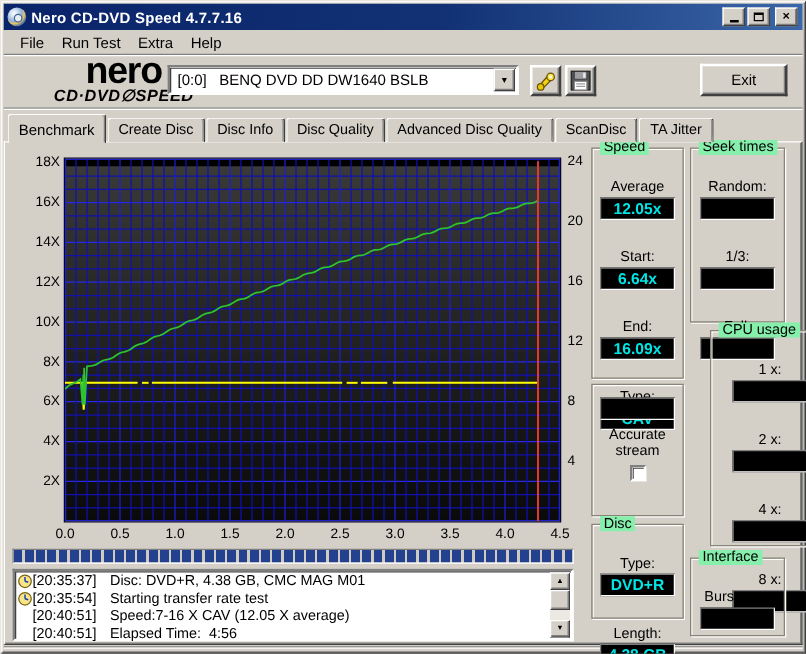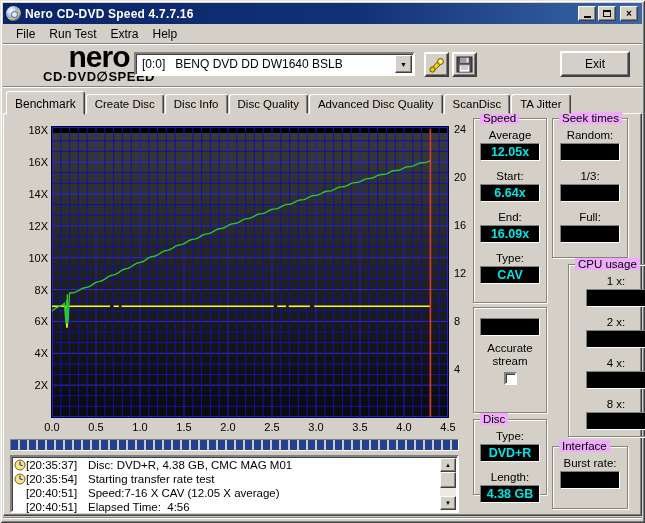--- a/index.html
+++ b/index.html
@@ -32,21 +32,21 @@
   .winbtn.close-b { margin-left:2px; }
   
   .menubar { position:absolute; left:3px; top:24px; width:639px; height:19px;
     display:flex; align-items:center; padding-left:6px; background:#d4d0c8; }
   .menu-item { padding:2px 7px; font-size:12px; }
   .groove { position:absolute; left:3px; width:639px; height:2px;
     border-top:1px solid #808080; border-bottom:1px solid #fff; }
   
   .logo { position:absolute; left:14px; top:45px; width:170px; text-align:center; color:#000; }
   .logo-top { font-size:30px; font-weight:bold; letter-spacing:-1px; line-height:24px; }
-  .logo-bottom { font-size:13px; font-weight:bold; letter-spacing:.5px; }
+  .logo-bottom { font-size:13px; font-weight:bold; font-style:italic; letter-spacing:.5px; }
   .combo { position:absolute; left:134px; top:52px; width:281px; height:24px; background:#fff;
     border:2px solid; border-color:#808080 #fff #fff #808080; box-shadow: inset 1px 1px 0 #404040; }
   .combo-text { position:absolute; left:6px; top:3px; font-size:12px; white-space:pre; }
   .combo-arrow { position:absolute; right:1px; top:1px; bottom:1px; width:17px; background:#d4d0c8;
     border:1px solid; border-color:#fff #404040 #404040 #fff; box-shadow: inset -1px -1px 0 #808080;
     display:flex; align-items:center; justify-content:center; font-size:7px; }
   .toolbtn { position:absolute; width:25px; height:25px; background:#d4d0c8;
     border:2px solid; border-color:#fff #404040 #404040 #fff; box-shadow: inset -1px -1px 0 #808080;
     display:flex; align-items:center; justify-content:center; }
   .pushbtn { position:absolute; height:26px; background:#d4d0c8;
@@ -84,23 +84,23 @@
   .scrollbar { position:absolute; right:1px; top:1px; bottom:1px; width:16px; background:#ece9e2; }
   .sb-btn { position:absolute; left:0; width:16px; height:14px; background:#d4d0c8;
     border:1px solid; border-color:#fff #404040 #404040 #fff; box-shadow: inset -1px -1px 0 #808080;
     display:flex; align-items:center; justify-content:center; font-size:6px; }
   .sb-thumb { position:absolute; left:0; top:14px; width:16px; height:16px; background:#d4d0c8;
     border:1px solid; border-color:#fff #404040 #404040 #fff; box-shadow: inset -1px -1px 0 #808080; }
   
   .group { position:absolute; border:1px solid #878375; z-index:2;
     box-shadow: 1px 1px 0 #ffffff, inset 1px 1px 0 #ffffff; padding-top:10px;
     display:flex; flex-direction:column; align-items:center; }
-  .group-title { position:absolute; top:-7px; left:6px; background:#f0abfc; padding:0 3px; font-size:11.5px;text-align:right; }
+  .group-title { position:absolute; top:-7px; left:6px; background:#86efac; padding:0 3px; font-size:11.5px;text-align:right; }
   .field { display:flex; flex-direction:column; align-items:center; margin-bottom:9px; }
-  .field-label { font-size:11.5px; height:14px; }
+  .field-label { font-size:11.5px; height:14px;margin-top:15px; }
   .lcd { width:60px; height:18px; background:#000; color:#00e6e6; font-weight:bold; font-size:12.5px;
     text-align:center; line-height:16px; border:1px solid; border-color:#808080 #fff #fff #808080; }
   .checkbox { width:13px; height:13px; background:#fff; margin-top:4px;
     border:2px solid; border-color:#808080 #fff #fff #808080; box-shadow: inset 1px 1px 0 #404040; }
   .dae-label { font-size:11.5px; text-align:center; line-height:13px; margin-top:6px; }
   .statusline { position:absolute; left:3px; top:517px; width:639px; height:2px;
     border-top:1px solid #808080; border-bottom:1px solid #fff; }
 </style>
 </head>
 <body>

